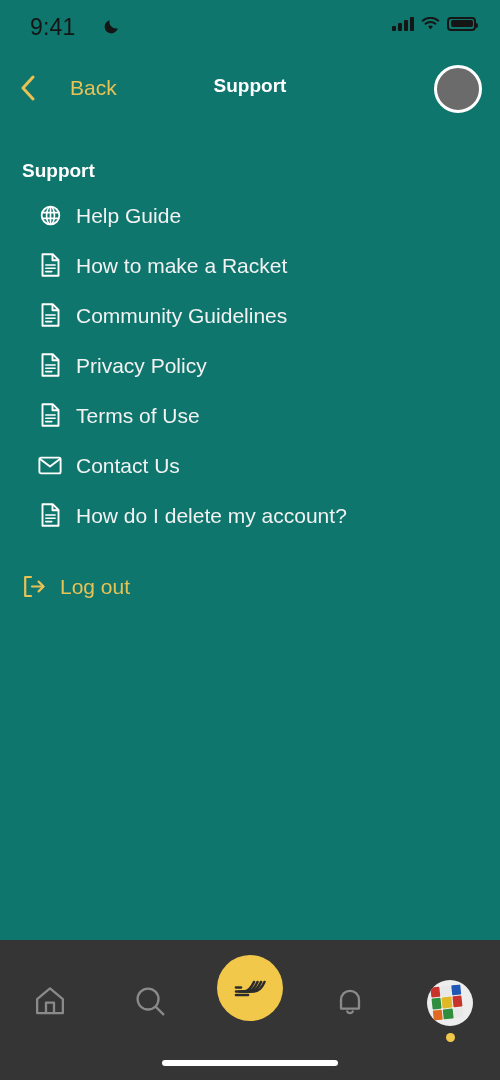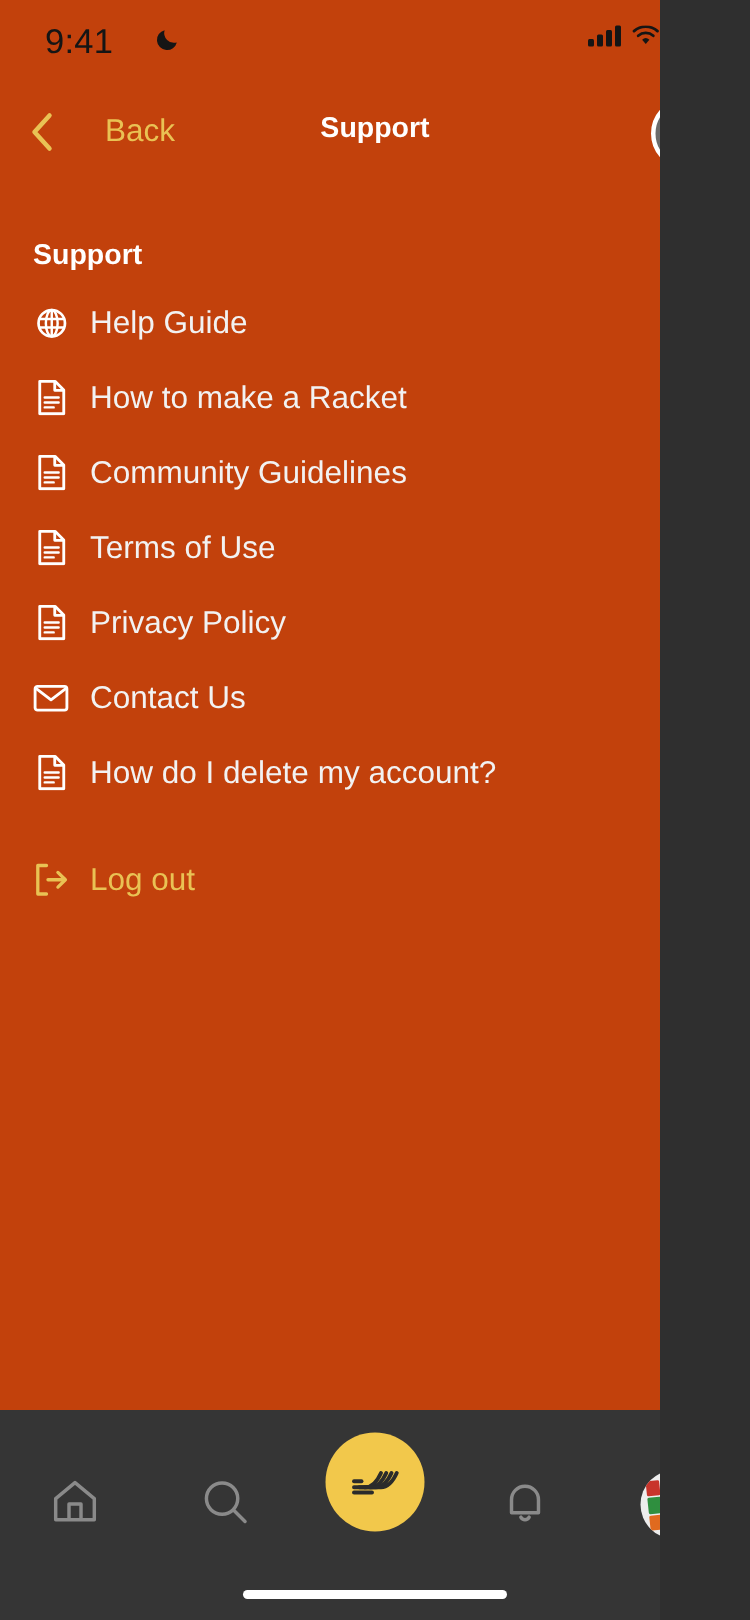--- a/index.html
+++ b/index.html
@@ -6,23 +6,23 @@
     margin: 0;
     padding: 0;
     background: #2f2f2f;
   }
   body {
     font-family: "Liberation Sans", sans-serif;
     -webkit-font-smoothing: antialiased;
   }
   .phone {
     position: relative;
-    width: 440px;
+    width: 500px;
     height: 1080px;
-    background: #c2410c;
+    background: #0f766e;
     overflow: hidden;
   }
 
   
   .status-bar {
     position: absolute;
     top: 0; left: 0;
     width: 500px;
     height: 58px;
   }
@@ -153,21 +153,21 @@
   .menu-list {
     margin: 0;
     padding: 0;
     list-style: none;
   }
   .menu-item {
     display: flex;
     align-items: center;
     gap: 14px;
     height: 50px;
-    padding-left: 22px;
+    padding-left: 38px;
     cursor: pointer;
   }
   .menu-item .icon {
     width: 24px;
     height: 26px;
     flex: 0 0 24px;
     display: flex;
     align-items: center;
     justify-content: center;
   }
@@ -363,32 +363,32 @@
       </li>
 
       <li class="menu-item">
         <span class="icon">
           <svg width="21" height="24" viewBox="0 0 20 24">
             <path d="M2 1.2h10.2L18 7v15.8H2z" stroke="#ffffff" stroke-width="1.9" fill="none" stroke-linejoin="round"></path>
             <path d="M12 1.4V7.2h5.8" stroke="#ffffff" stroke-width="1.9" fill="none" stroke-linejoin="round"></path>
             <path d="M5.3 12h9.3M5.3 15.3h9.3M5.3 18.6h6" stroke="#ffffff" stroke-width="1.6" stroke-linecap="round"></path>
           </svg>
         </span>
-        <span class="label">Terms of Use</span>
+        <span class="label">Privacy Policy</span>
       </li>
 
       <li class="menu-item">
         <span class="icon">
           <svg width="21" height="24" viewBox="0 0 20 24">
             <path d="M2 1.2h10.2L18 7v15.8H2z" stroke="#ffffff" stroke-width="1.9" fill="none" stroke-linejoin="round"></path>
             <path d="M12 1.4V7.2h5.8" stroke="#ffffff" stroke-width="1.9" fill="none" stroke-linejoin="round"></path>
             <path d="M5.3 12h9.3M5.3 15.3h9.3M5.3 18.6h6" stroke="#ffffff" stroke-width="1.6" stroke-linecap="round"></path>
           </svg>
         </span>
-        <span class="label">Privacy Policy</span>
+        <span class="label">Terms of Use</span>
       </li>
 
 
       <li class="menu-item">
         <span class="icon">
           <svg width="24" height="19" viewBox="0 0 24 19">
             <rect x="1.4" y="1.6" width="21.2" height="15.8" rx="1.6" stroke="#ffffff" stroke-width="1.9" fill="none"></rect>
             <path d="M2.4 3.2L12 10.6l9.6-7.4" stroke="#ffffff" stroke-width="1.9" fill="none" stroke-linecap="round" stroke-linejoin="round"></path>
           </svg>
         </span>

